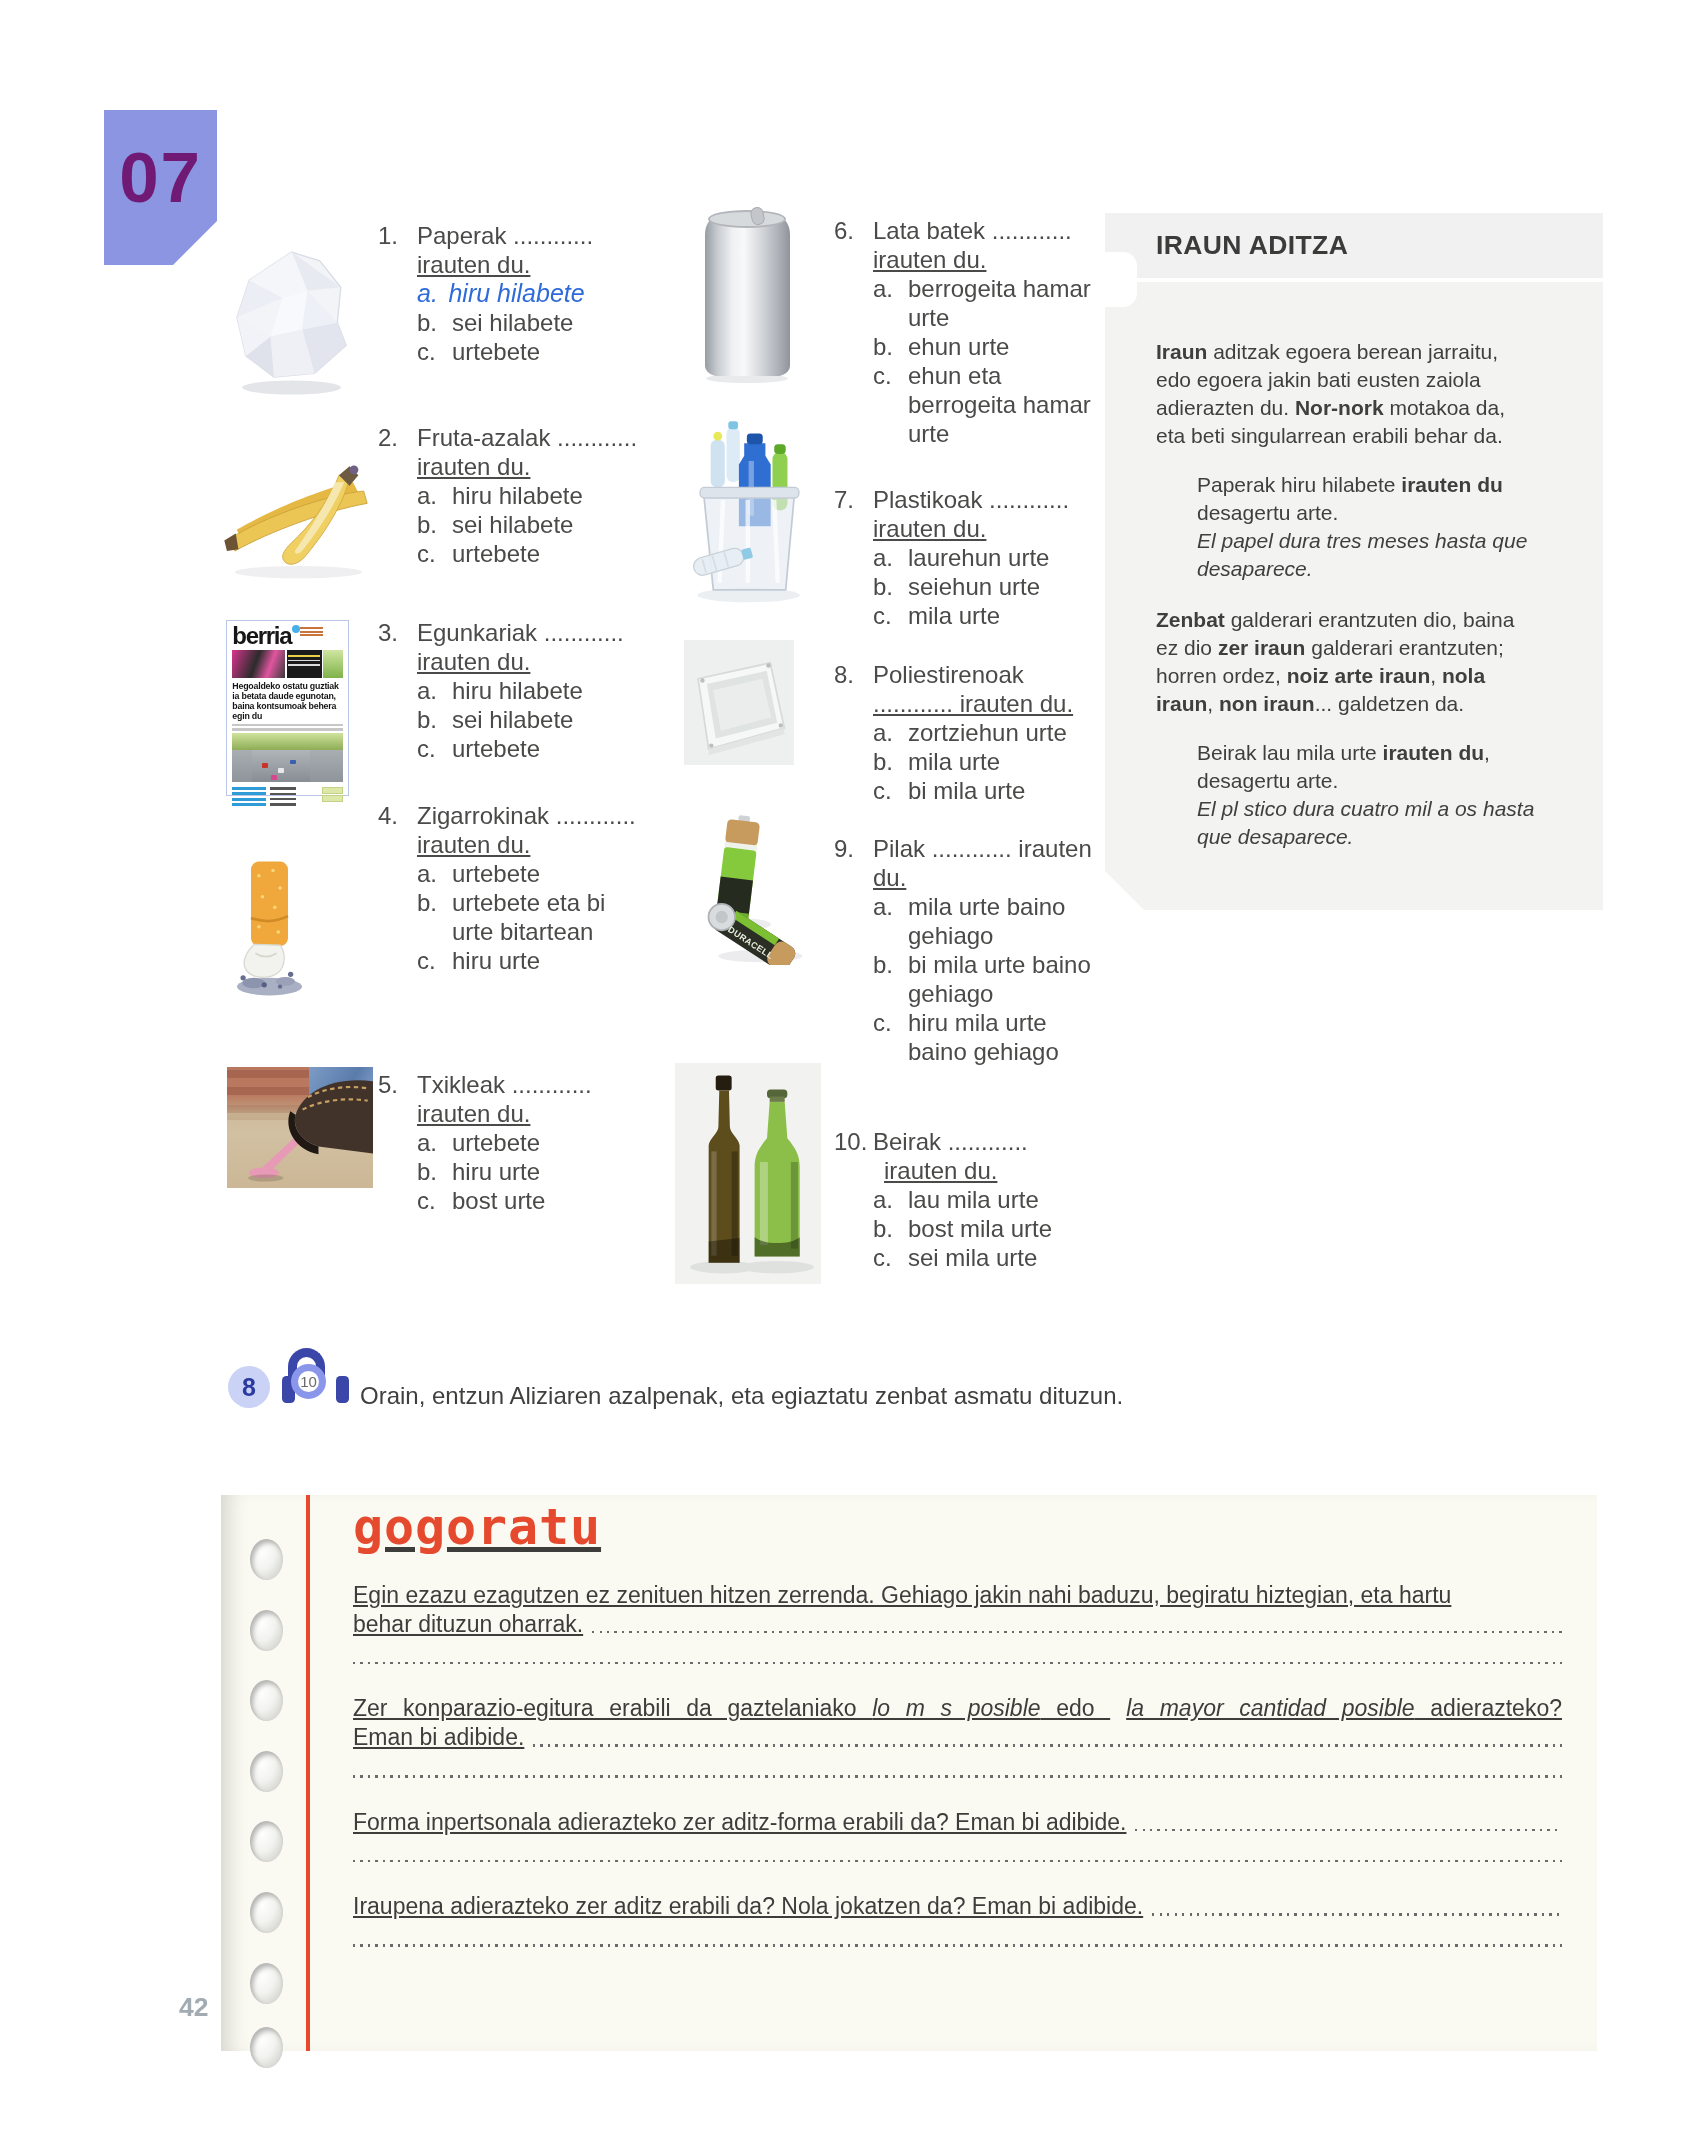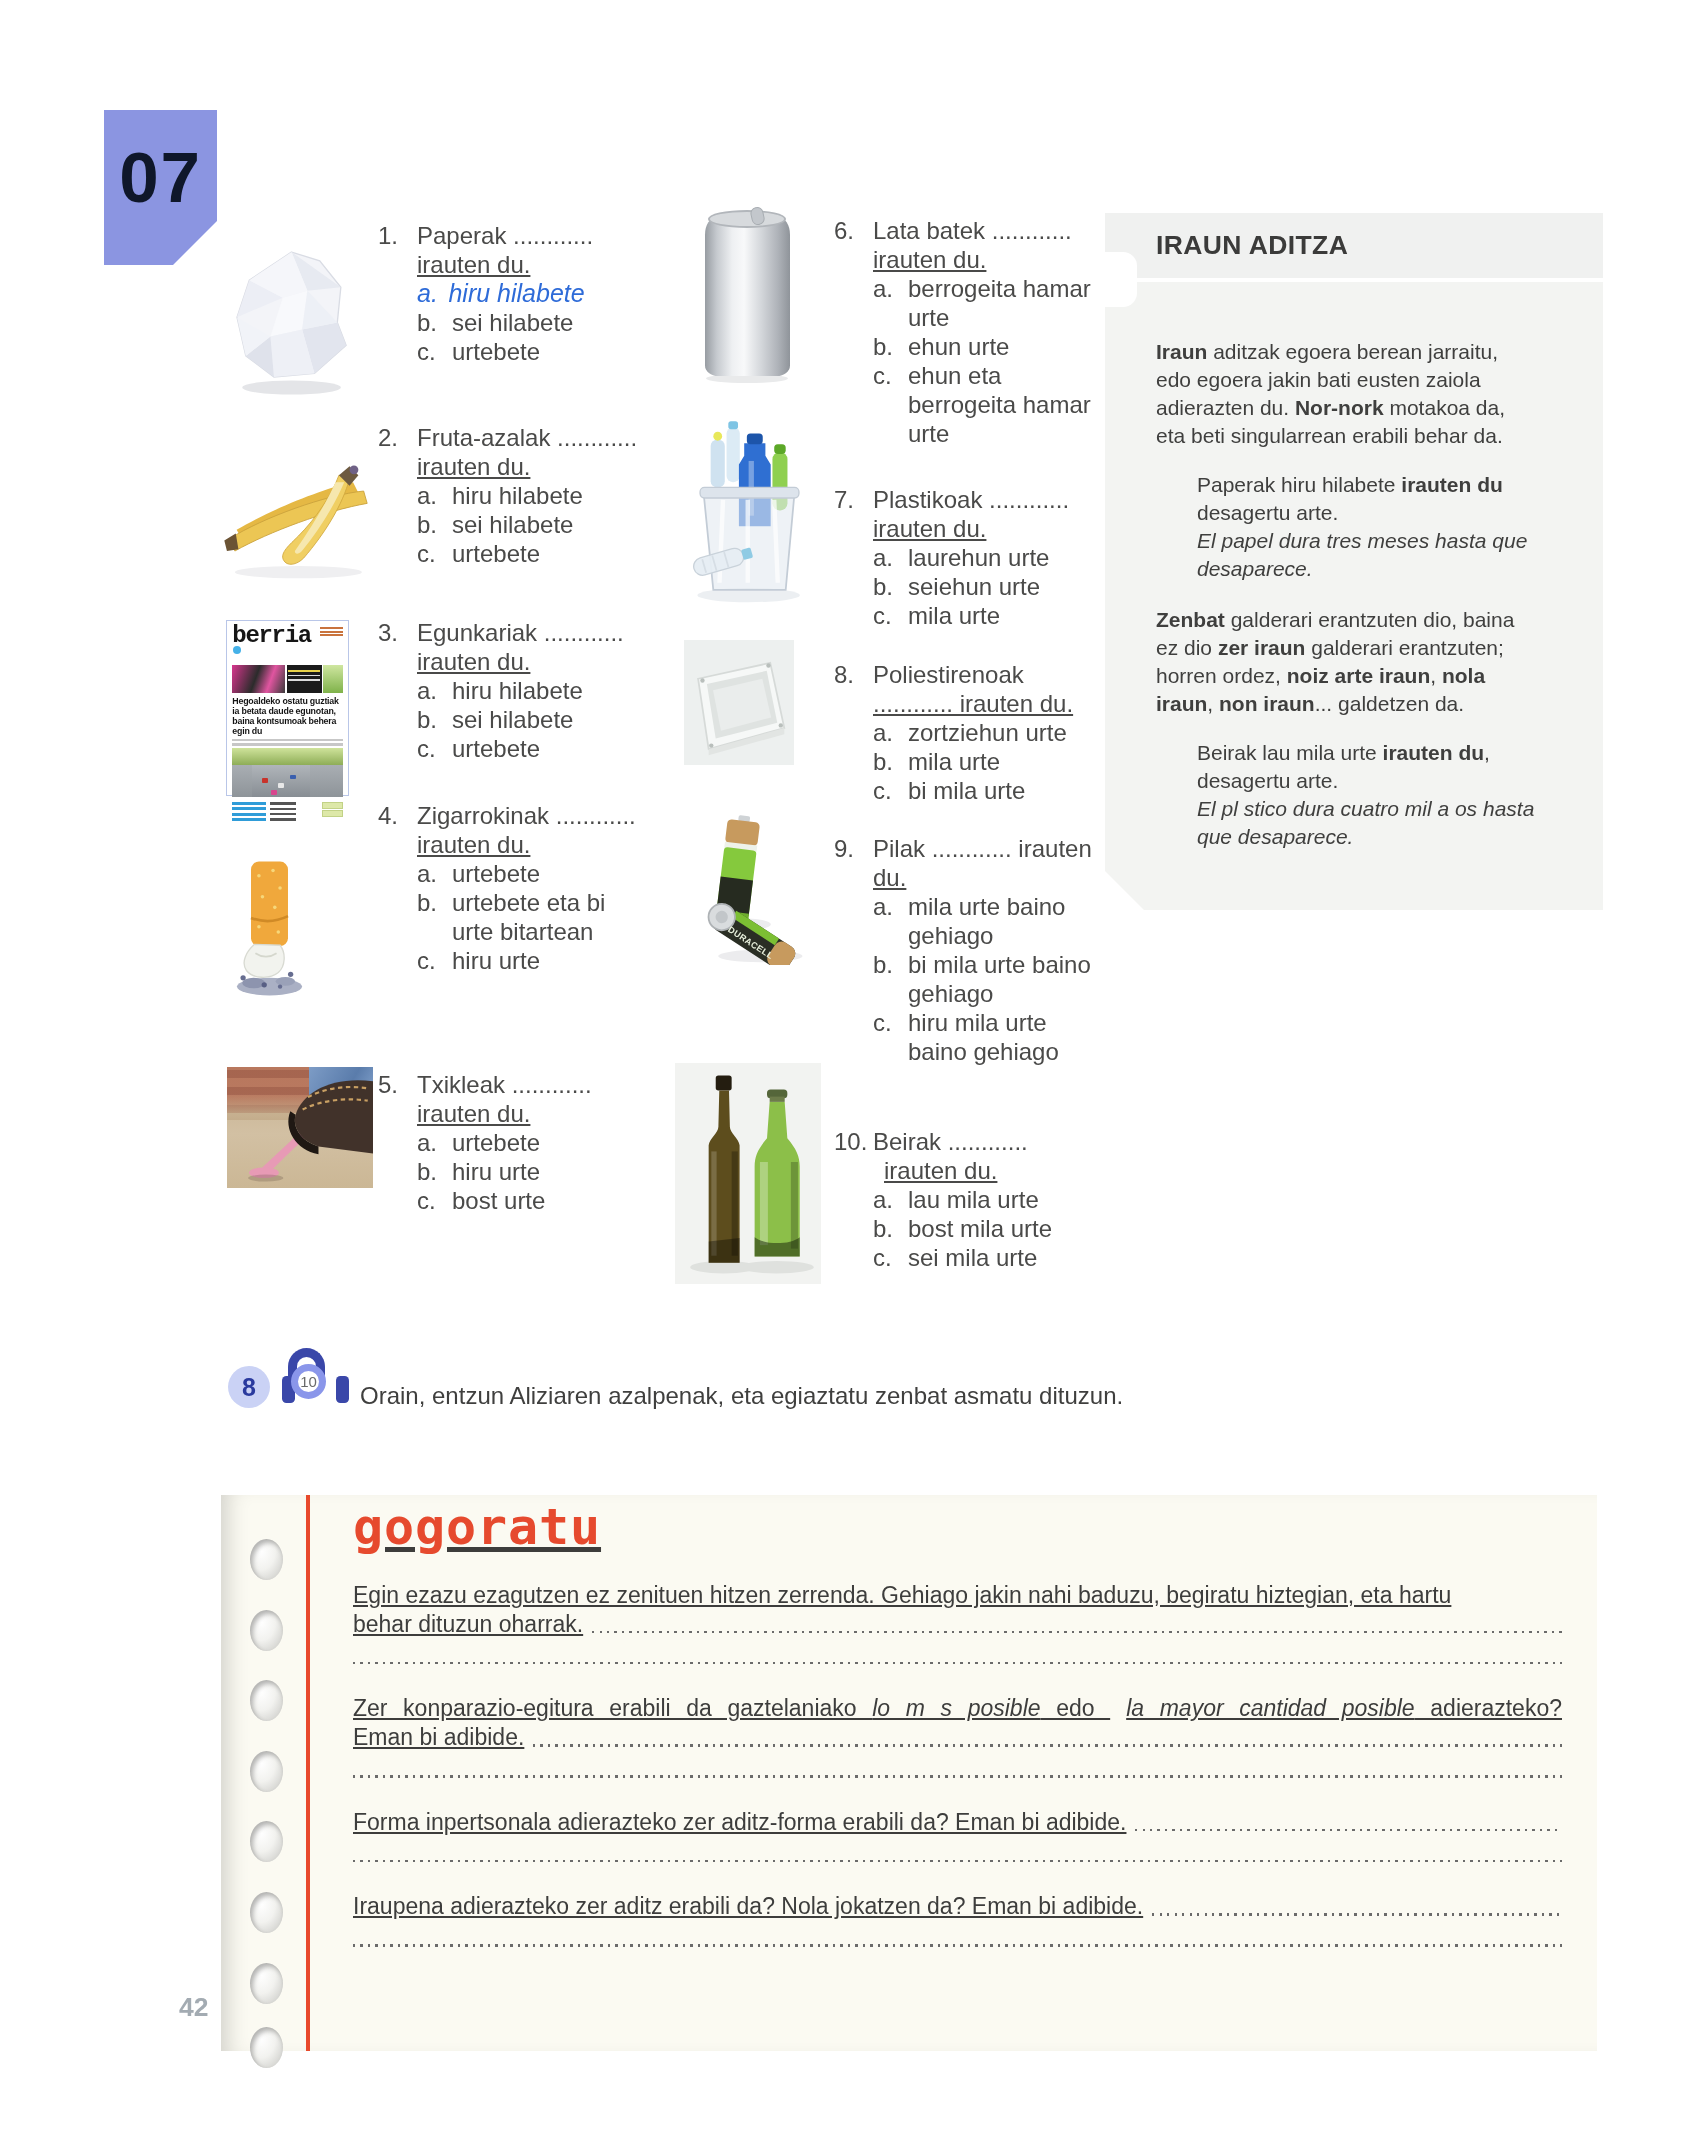--- a/index.html
+++ b/index.html
@@ -9,21 +9,21 @@
   font-family:"Liberation Sans", sans-serif; color:#474746; overflow:hidden;
 }
 .abs { position:absolute; }
 
 
 .chapter-tab {
   left:104px; top:110px; width:113px; height:155px; background:#8b95e1;
   clip-path:polygon(0 0,100% 0,100% calc(100% - 44px),calc(100% - 44px) 100%,0 100%);
   display:flex; justify-content:center;
 }
-.chapter-tab span { font-size:71px; font-weight:600; color:#0f172a; margin-top:26.5px; letter-spacing:1.8px; }
+.chapter-tab span { font-size:71px; font-weight:600; color:#701a75; margin-top:26.5px; letter-spacing:1.8px; }
 
 
 .quiz-item { position:absolute; width:265px; font-size:24px; line-height:29px; color:#4a4a49; }
 .q-line { white-space:nowrap; }
 .q-num { display:inline-block; min-width:39px; }
 .q-cont { margin-left:39px;text-decoration:underline; }
 .qi10 .q-cont { margin-left:50px; }
 .opt { display:flex; margin-left:39px; }
 .opt-letter { flex:0 0 35px; }
 .opt-text { white-space:pre-line; }
@@ -48,21 +48,21 @@
 .img-cig       { left:229px; top:858px; }
 .img-gum       { left:227px; top:1067px; width:146px; height:121px; overflow:hidden; }
 .img-can       { left:701px; top:203px; width:92px; height:182px; }
 .img-plastics  { left:693px; top:415px; }
 .img-poly      { left:684px; top:640px; width:110px; height:125px; background:#edf0ef; }
 .img-batt      { left:697px; top:808px; }
 .img-bottles   { left:675px; top:1063px; width:146px; height:221px; background:#f2f3f1; }
 
 
 .np { background:#fff; border:1.8px solid #b9c6e8; padding:4.4px 5.3px; font-family:"Liberation Sans",sans-serif; }
-.np-headrow { display:flex; justify-content:flex-end; align-items:flex-start;font-family:Liberation Mono, monospace; }
+.np-headrow { display:flex; justify-content:flex-start; align-items:flex-start; }
 .np-mast { font-size:24px; font-weight:700; letter-spacing:-1.3px; color:#161616; line-height:21px; }
 .np-dot { width:8px; height:8px; border-radius:50%; background:#45b1e8; display:inline-block; margin-left:0.9px; vertical-align:top; }
 .np-minilines div { height:1.8px; width:23px; background:#c9733d; margin:1.8px 0; }
 .np-strip { display:flex; gap:1.8px; height:28px; margin-top:2.6px; }
 .np-pink { flex:1; background:linear-gradient(110deg,#d8368e 0%,#2b2b2b 45%,#e055a0 70%,#3a3a3a 100%); }
 .np-black { width:35px; background:#1b1b1b; padding:2.6px 1.8px; }
 .np-black div { height:1.8px; background:#e8d24a; margin:2.6px 0; }
 .np-black div:nth-child(2), .np-black div:nth-child(3) { background:#dcdcdc; }
 .np-green { width:19.4px; background:linear-gradient(180deg,#cfe6a0,#7fb24a); }
 .np-headline { font-size:8.8px; line-height:10px; font-weight:700; color:#141414; margin:3.5px 0 2.6px; letter-spacing:-0.2px; }

